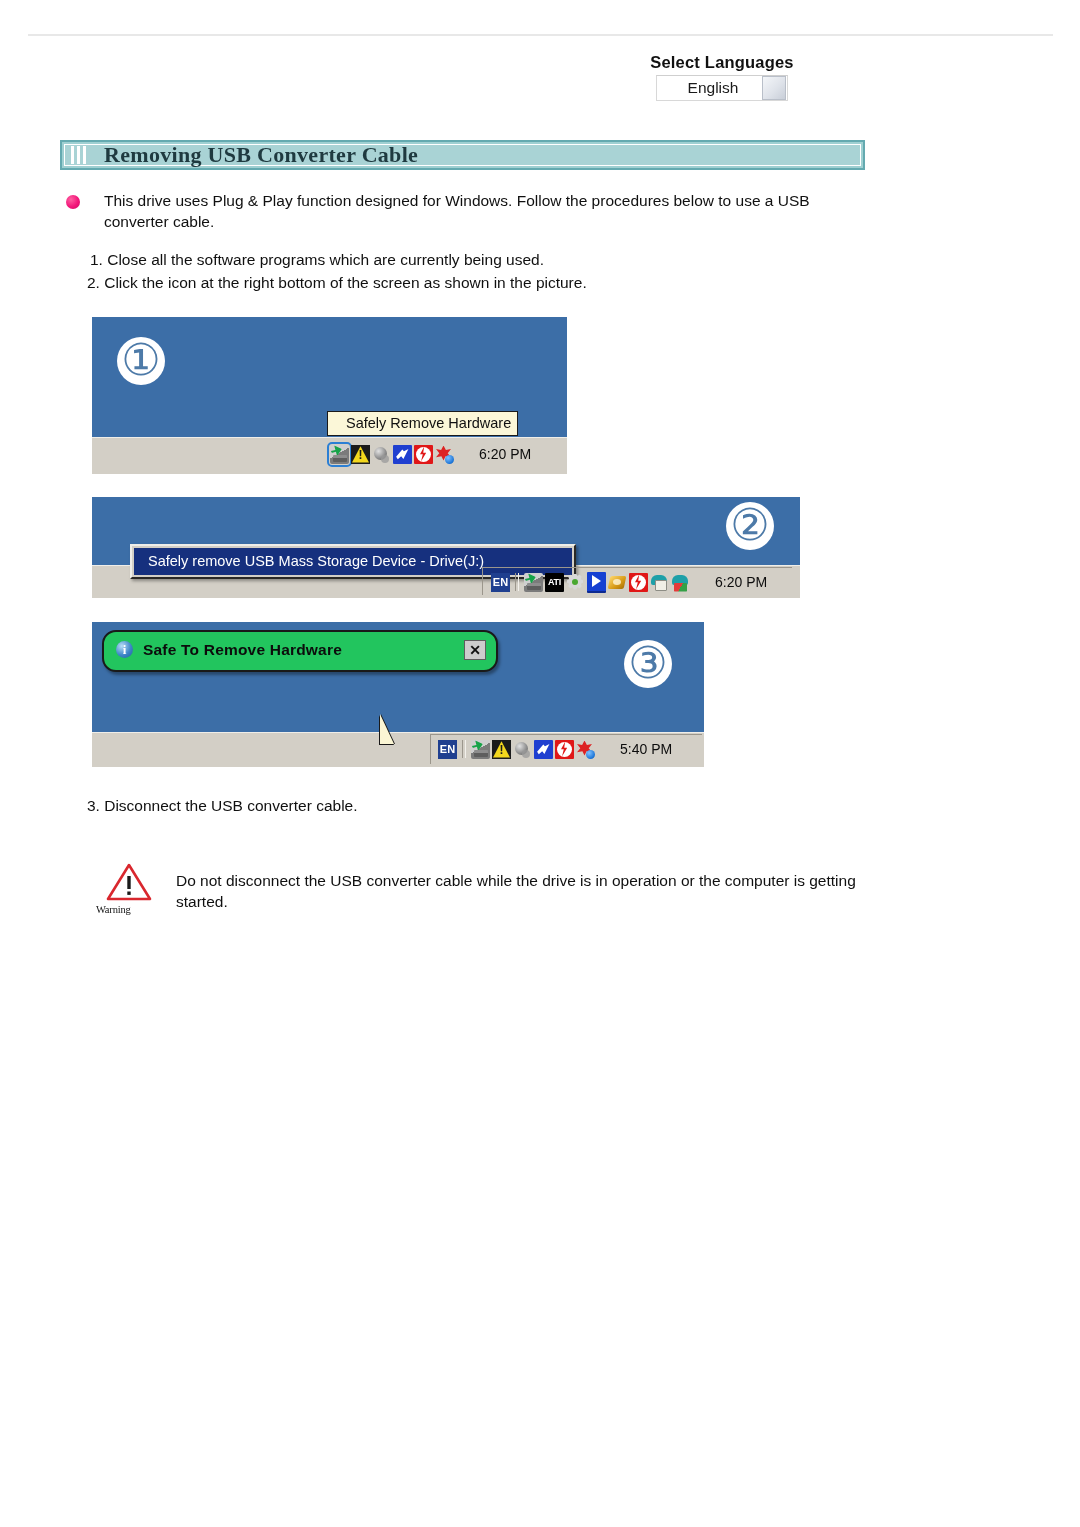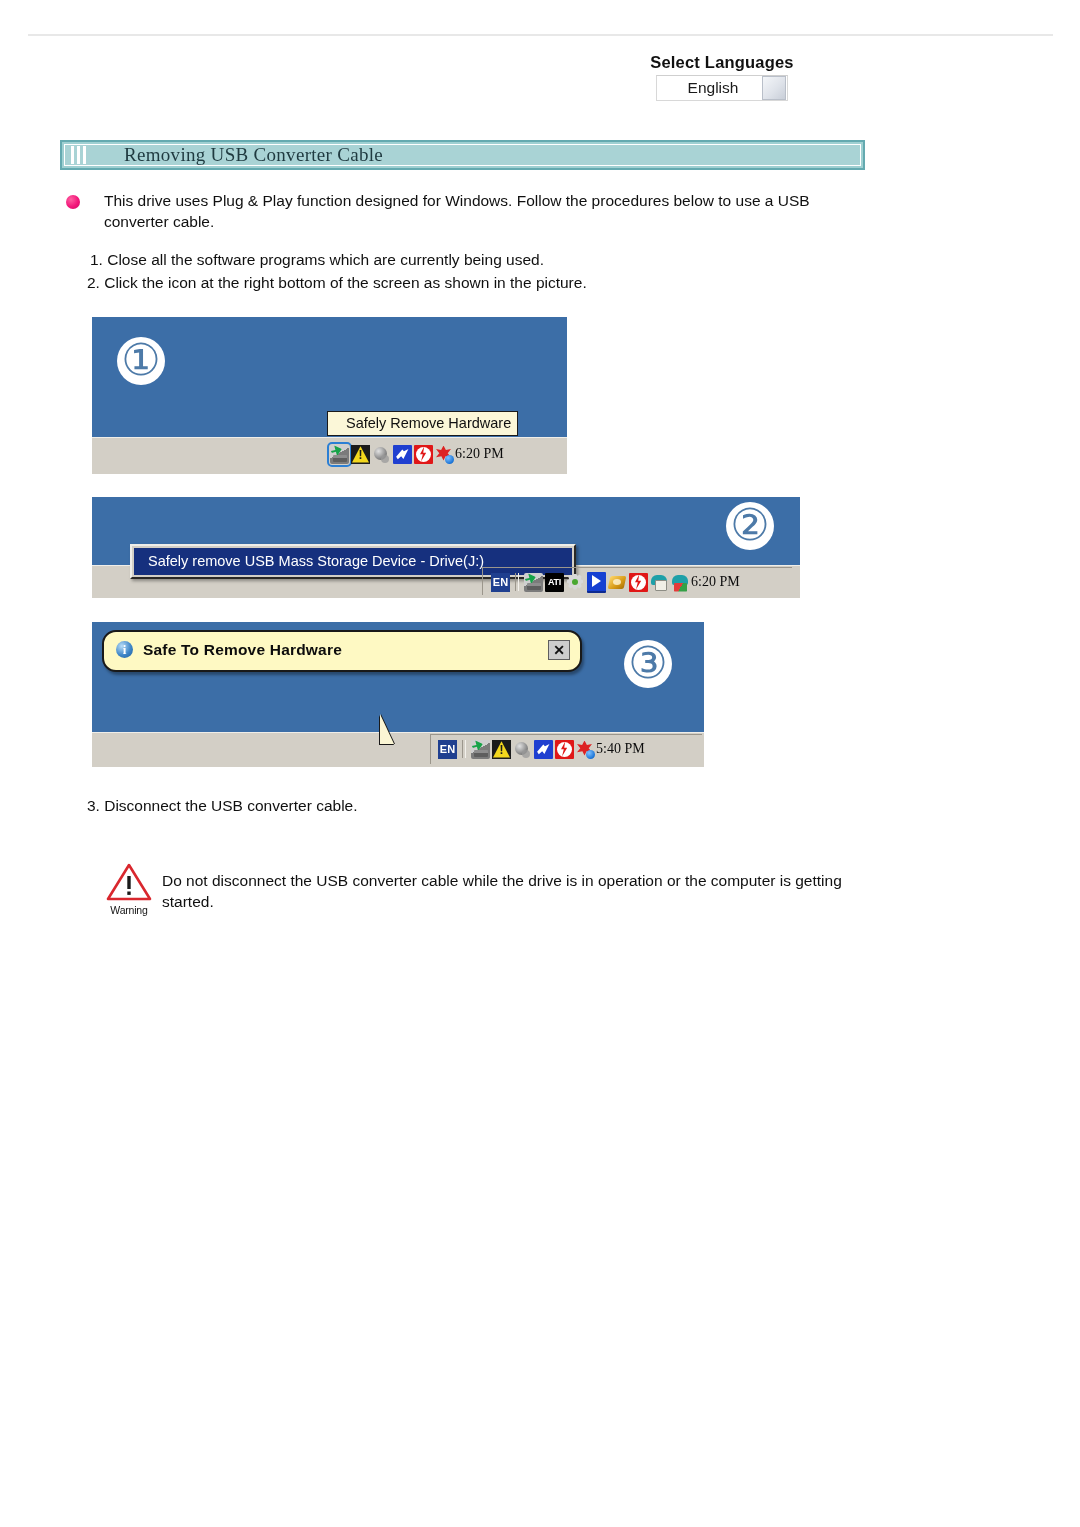--- a/index.html
+++ b/index.html
@@ -103,24 +103,24 @@
   }
   .header-bars i {
     display: block;
     width: 3px;
     height: 18px;
     background: #ffffff;
   }
   .section-title {
     position: relative;
     z-index: 2;
-    margin-left: 38px;
+    margin-left: 18px;
     font-family: "Liberation Serif", serif;
-    font-weight: normal;
-    font-size: 19px;
+    font-weight: bold;
+    font-size: 22px;
     color: #1f3a40;
     letter-spacing: .3px;
     white-space: nowrap;
   }
 
   
   .intro {
     position: absolute;
     left: 64px;
     top: 190px;
@@ -207,24 +207,23 @@
   .tray-icon {
     width: 19px;
     height: 19px;
     margin: 0 1px;
     position: relative;
     flex: none;
   }
   .tray-time {
     font-size: 14px;
     color: #0d0d0d;
-    margin-left: 0;
+    margin-left: 24px;
     white-space: nowrap;
     line-height: 20px;
-    font-family: Liberation Serif, serif;
   }
   .sel-box {
     outline: 2px solid #2b7fd4;
     outline-offset: 1px;
   }
 
   
   .ic-safe-remove {
     background:
       linear-gradient(150deg, transparent 0 45%, #7b7b7b 45% 100%),
@@ -539,22 +538,22 @@
   .fig3 .circnum {
     right: 32px; top: 18px; width: 48px; height: 48px;
     font-size: 44px;
     line-height: 44px;
   }
 
   .balloon {
     position: absolute;
     left: 10px;
     top: 8px;
-    width: 480px;
-    background: #fef9c3;
+    width: 396px;
+    background: #22c55e;
     border: 2px solid #191919;
     border-radius: 14px;
     padding: 8px 10px 10px 12px;
     box-sizing: border-box;
     box-shadow: 2px 3px 3px rgba(0,0,0,.35);
   }
   .balloon-head {
     display: flex;
     align-items: center;
   }
@@ -642,38 +641,39 @@
     position: absolute;
     left: 96px;
     top: 858px;
     width: 800px;
     display: flex;
     align-items: flex-start;
   }
   .warn-icon {
     width: 66px;
     flex: none;
-    text-align: center;
     padding-top: 4px;
+    font-family: Liberation Serif, serif;
   }
   .warn-tri {
     width: 46px;
     height: 40px;
     margin: 0 auto;
     position: relative;
   }
   .warn-tri svg { display: block; }
   .warn-label {
     font-size: 10.5px;
     color: #141414;
     margin-top: 2px;
     letter-spacing: -.2px;
     line-height: 12px;
   }
   .warn-text {
+    margin-left: 14px;
     font-size: 15.5px;
     line-height: 21px;
     color: #101010;
     padding-top: 12px;
   }
 </style>
 </head>
 <body>
 
 <div class="top-rule"></div>

